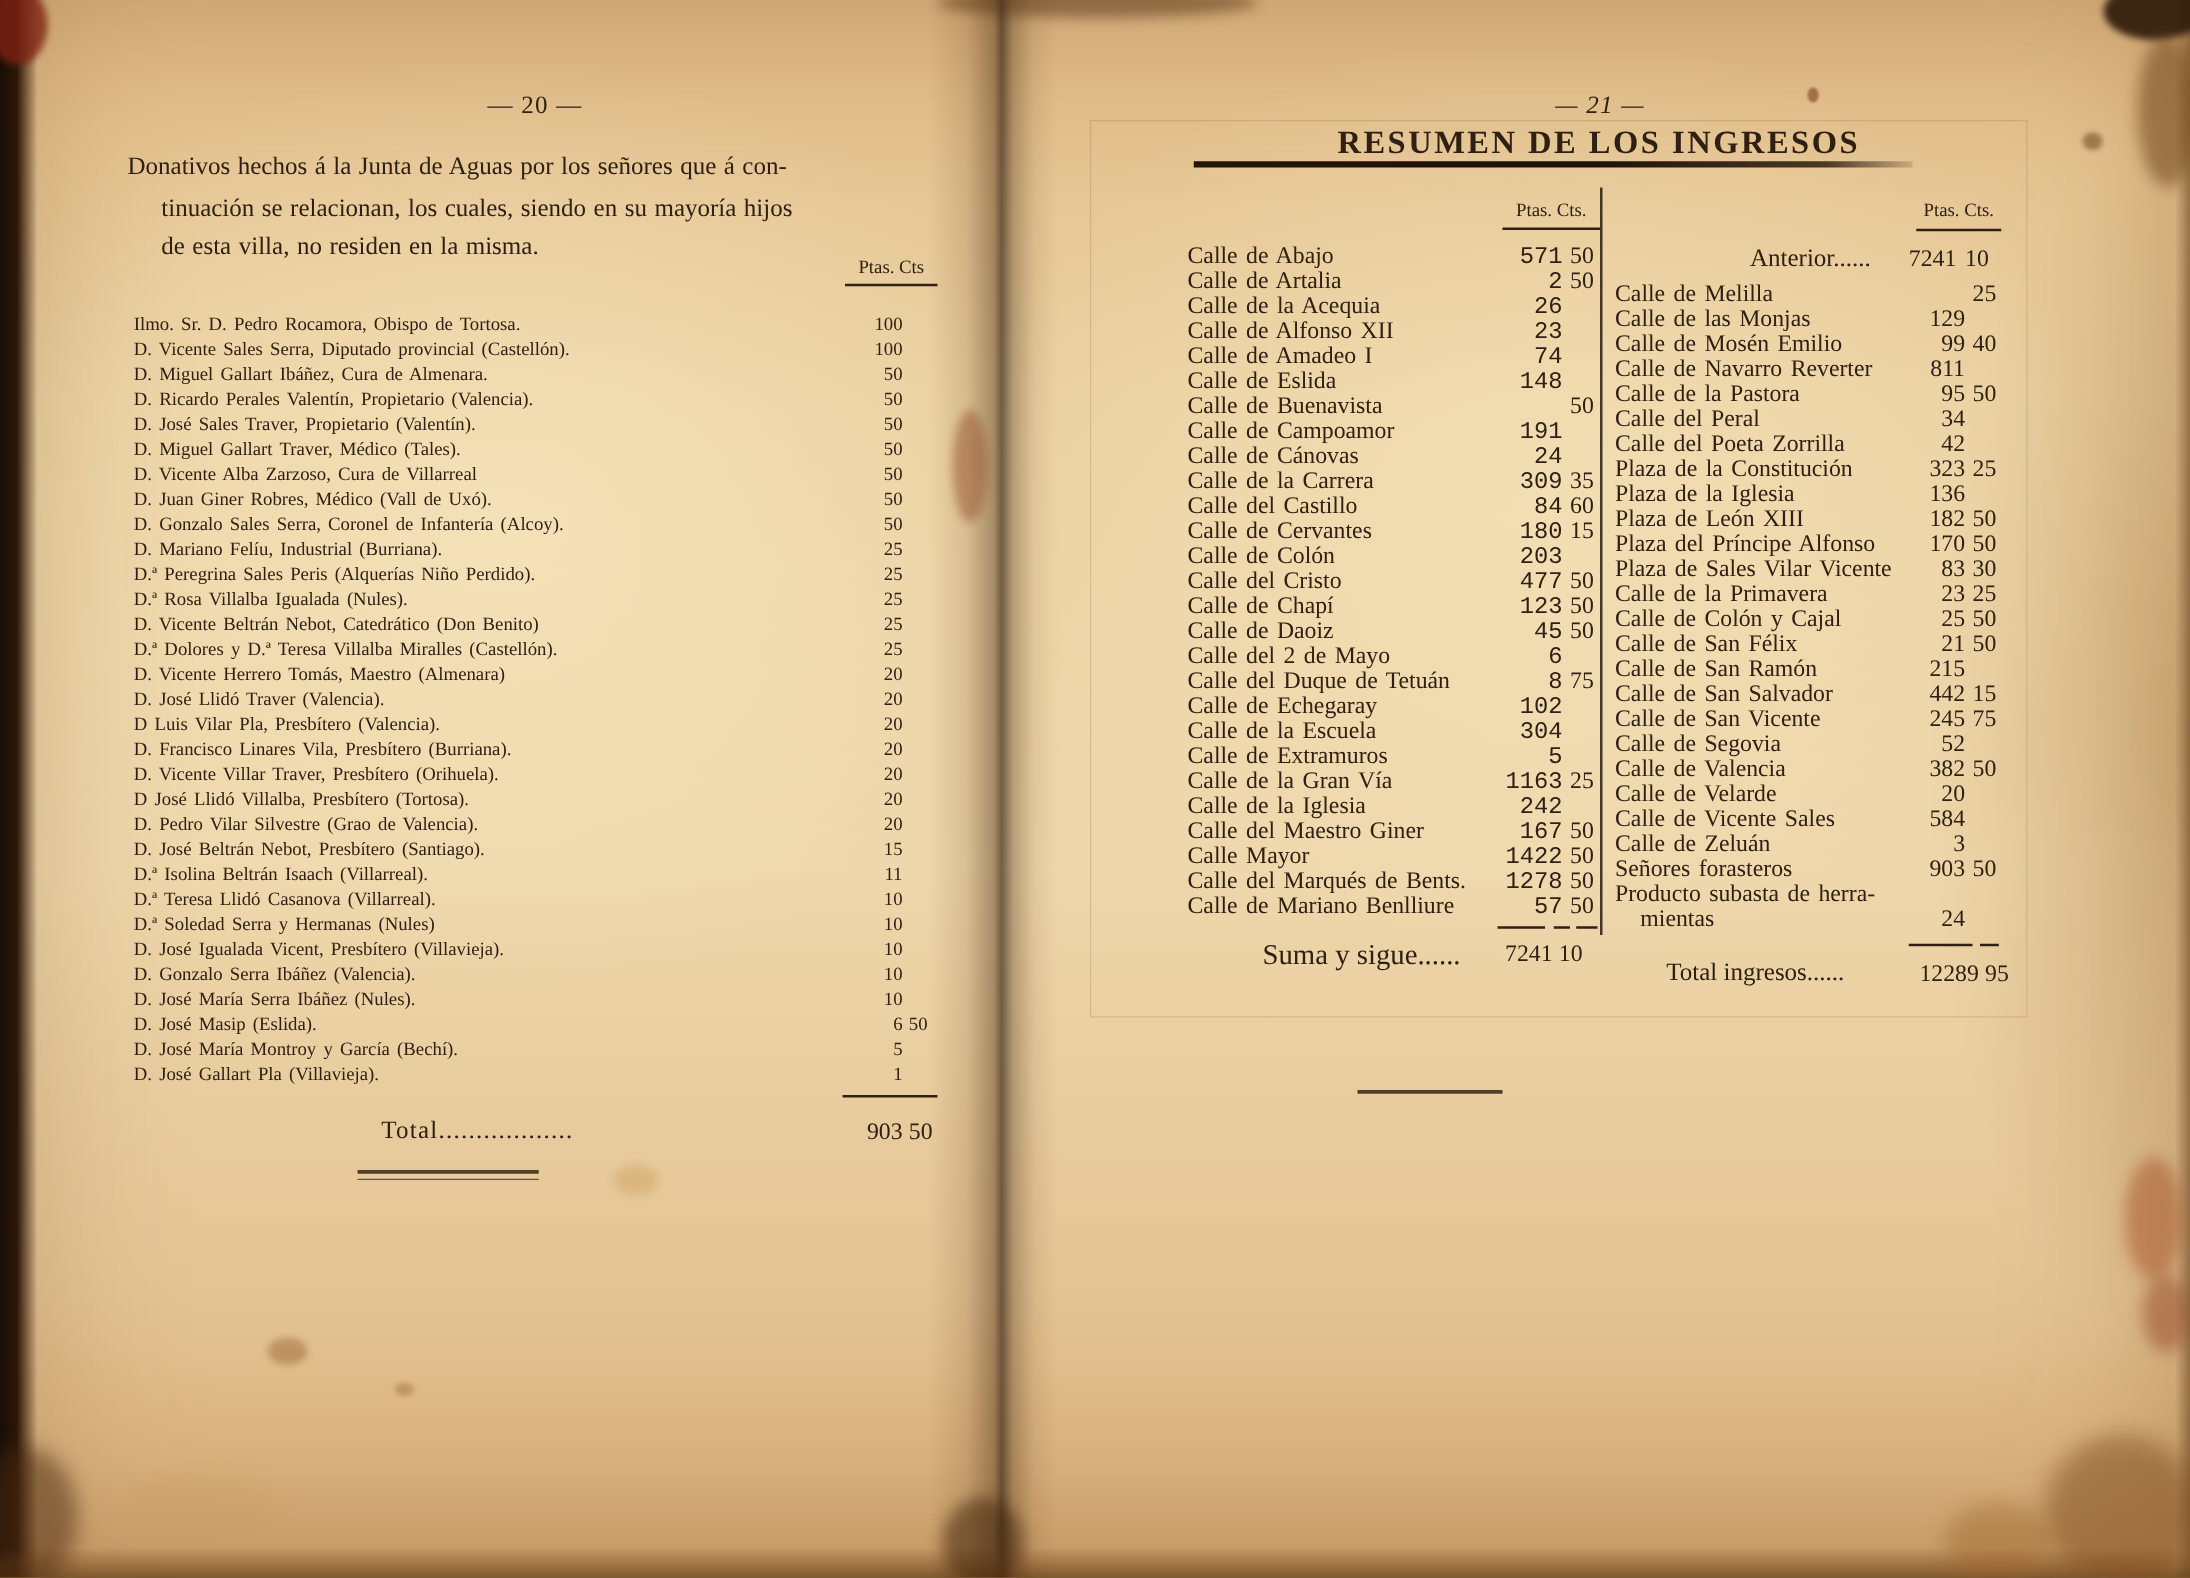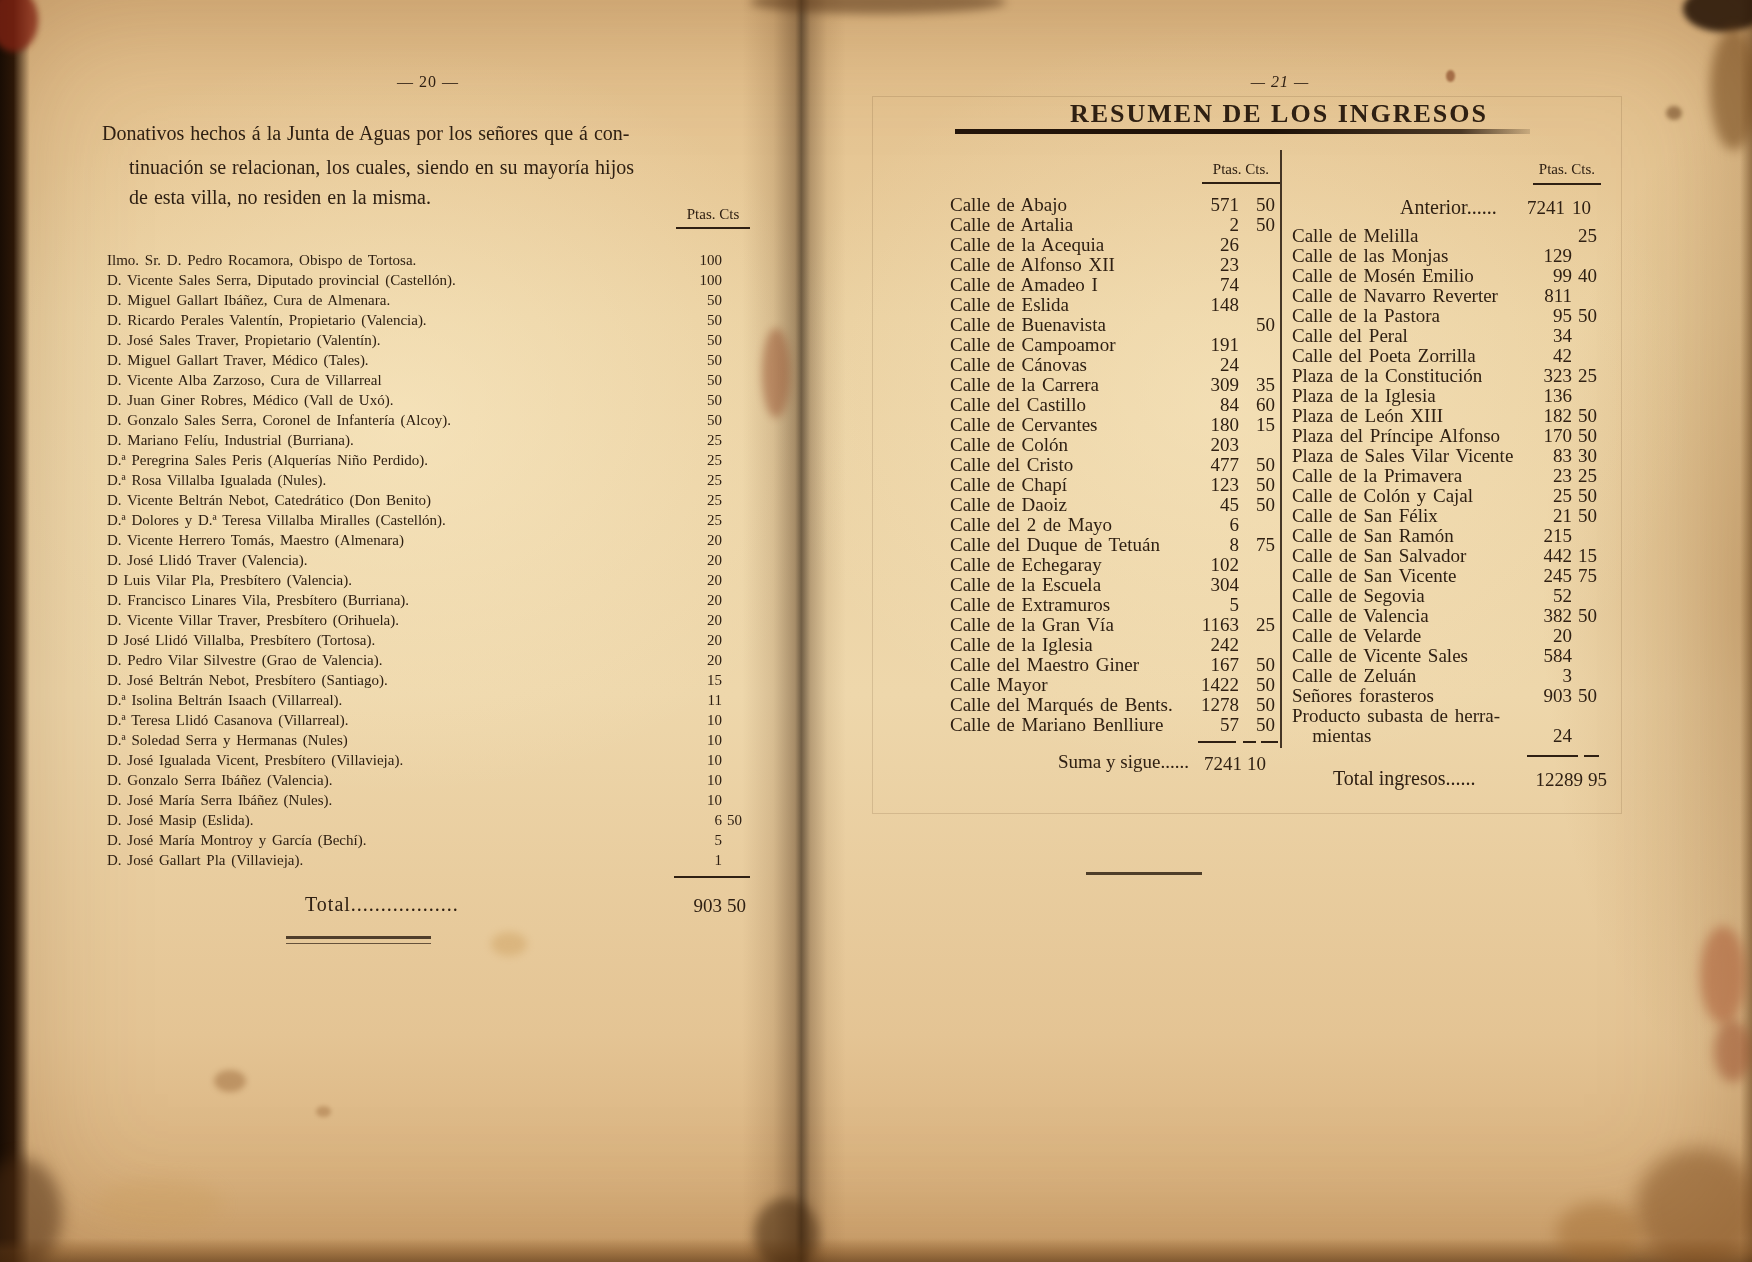--- a/index.html
+++ b/index.html
@@ -22,21 +22,21 @@
   .edge-left{position:absolute;left:0;top:0;width:30px;height:100%;
     background:linear-gradient(90deg,#190d04 0%,#2c1707 45%,rgba(44,23,7,0) 100%);}
   .edge-right{position:absolute;right:0;top:0;width:12px;height:100%;
     background:linear-gradient(270deg,rgba(90,55,20,.5),rgba(90,55,20,0));}
   .gutter{position:absolute;left:742px;top:0;width:104px;height:100%;
     background:linear-gradient(90deg,rgba(101,62,25,0) 0%,rgba(101,62,25,.16) 30%,rgba(70,40,15,.42) 51%,rgba(36,20,7,.62) 57%,rgba(70,40,15,.32) 66%,rgba(101,62,25,.1) 82%,rgba(101,62,25,0) 100%);}
   .bottom-strip{position:absolute;left:0;bottom:0;width:100%;height:24px;
     background:linear-gradient(180deg,rgba(139,90,40,0),rgba(120,75,30,.45) 55%,rgba(88,52,18,.62));}
 
   
-  .pnum{position:absolute;font-size:16px;text-align:center;letter-spacing:1px;}
+  .pnum{position:absolute;font-size:20px;text-align:center;letter-spacing:1px;}
   .pnum-left{left:383px;top:73px;width:90px;}
   .pnum-right{left:1215px;top:73px;width:130px;font-style:italic;}
   .intro{position:absolute;left:102px;top:122px;width:660px;font-size:20px;word-spacing:1px;}
   .intro div{position:absolute;white-space:nowrap;}
   .intro .l1{left:0;top:0;}
   .intro .l2{left:27px;top:34px;}
   .intro .l3{left:27px;top:64px;}
 
   .amt-head-left{position:absolute;left:668px;top:206px;width:90px;font-size:15px;text-align:center;}
   .amt-head-left-rule{position:absolute;left:676px;top:227px;width:74px;height:2px;}
@@ -68,38 +68,38 @@
   .tbl-border{position:absolute;left:872px;top:96px;width:748px;height:716px;
     border:1px solid rgba(95,62,28,.16);}
   .tbl-divider{position:absolute;left:1280px;top:150px;width:2px;height:598px;background:rgba(40,26,14,.85);}
 
   .amt-head-l{position:absolute;left:1198px;top:161px;width:86px;font-size:15px;text-align:center;}
   .amt-head-l-rule{position:absolute;left:1202px;top:182px;width:78px;height:2px;}
   .amt-head-r{position:absolute;left:1530px;top:161px;width:74px;font-size:15px;text-align:center;}
   .amt-head-r-rule{position:absolute;left:1533px;top:183px;width:68px;height:2px;}
 
   .col-l{position:absolute;left:950px;top:195px;width:345px;font-size:19px;}
-  .col-l .pt{left:214px;width:75px;}
+  .col-l .pt{left:225px;width:75px;font-family:Liberation Mono, monospace;}
   .col-l .ct{left:306px;width:46px;}
   .col-r{position:absolute;left:1292px;top:226px;width:332px;font-size:19px;}
   .col-r .pt{left:205px;width:75px;}
   .col-r .ct{left:286px;width:42px;}
 
   .anterior-row{position:absolute;left:1292px;top:196px;width:332px;height:22px;font-size:19px;}
   .anterior-row .lbl{position:absolute;left:108px;top:0;font-size:20px;white-space:nowrap;}
   .anterior-row .pt{left:195px;width:78px;top:1px;}
   .anterior-row .ct{left:280px;width:40px;top:1px;}
 
   .dash{position:absolute;height:2px;}
   .dash1{left:1198px;top:741px;width:38px;}
   .dash2{left:1243px;top:741px;width:13px;}
   .dash3{left:1261px;top:741px;width:17px;}
 
   .suma-row{position:absolute;left:950px;top:751px;width:345px;height:24px;font-size:19px;}
-  .suma-row .lbl{position:absolute;left:60px;top:0;font-size:19px;white-space:nowrap;margin-left:48px;}
+  .suma-row .lbl{position:absolute;left:60px;top:0;font-size:23px;white-space:nowrap;}
   .suma-row .pt{left:215px;width:77px;top:2px;}
   .suma-row .ct{left:297px;width:40px;top:2px;}
 
   .total-rule-r1{position:absolute;left:1527px;top:755px;width:51px;height:2px;}
   .total-rule-r2{position:absolute;left:1584px;top:755px;width:15px;height:2px;}
   .total-row-r{position:absolute;left:1292px;top:767px;width:332px;height:24px;font-size:19px;}
   .total-row-r .lbl{position:absolute;left:41px;top:0;font-size:20px;white-space:nowrap;}
   .total-row-r .pt{left:210px;width:81px;top:2px;}
   .total-row-r .ct{left:296px;width:40px;top:2px;}
 

